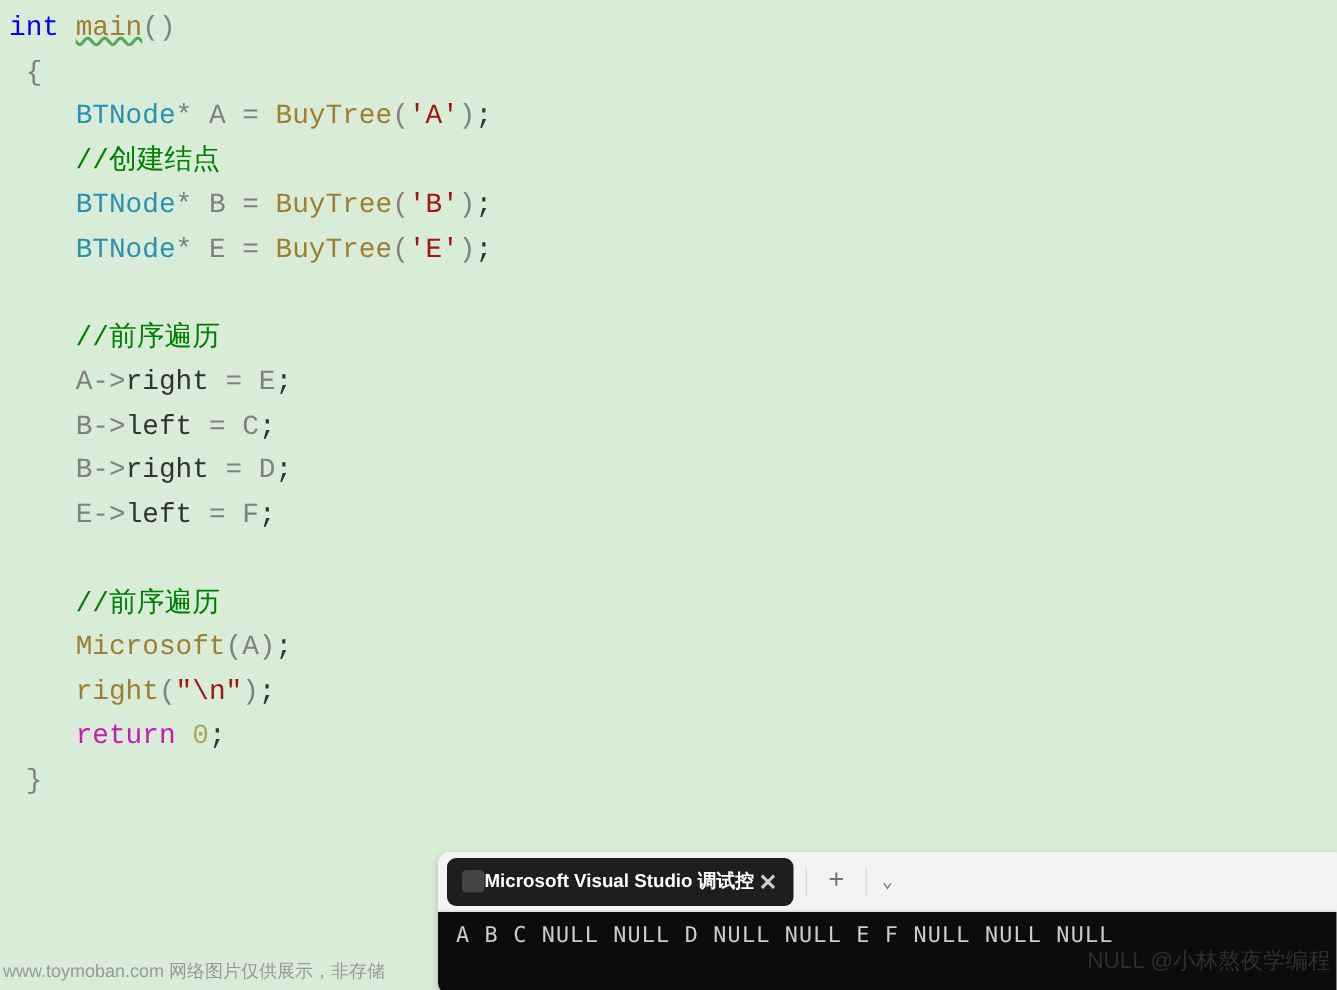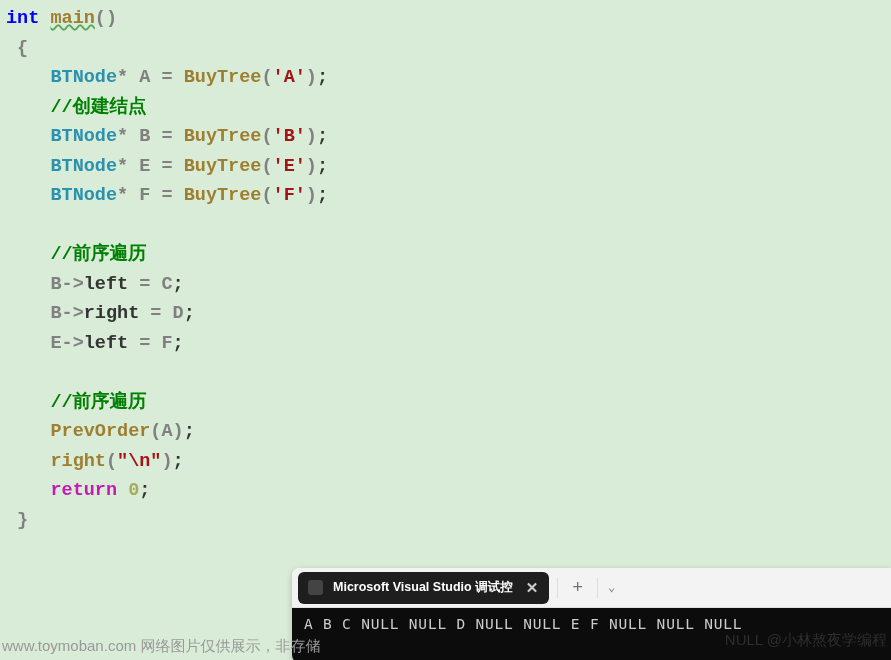--- a/index.html
+++ b/index.html
@@ -16,21 +16,20 @@
       overflow: hidden;
     }
     .code-area {
       padding: 4px 6px;
       font-size: 18.5px;
       line-height: 29.5px;
     }
     .code-line {
       white-space: pre;
       font-family: Consolas, 'Courier New', monospace;
-      font-weight: bold;
     }
     .kw-type { color: #0000FF; }
     .func-name { color: #9e7e30; }
     .func-underline {
       text-decoration: underline wavy #5aa85a;
       text-decoration-thickness: 1.5px;
     }
     .paren { color: #808080; }
     .brace { color: #808080; }
     .comment { color: #008000; }
@@ -43,21 +42,21 @@
     .semi { color: #333; }
     .member { color: #333; }
     .arrow { color: #808080; }
     .str { color: #A31515; }
     .ret { color: #c719b3; }
     .num { color: #a5ac58; }
     .watermark-left {
       position: absolute;
       left: 2px;
       bottom: 4px;
-      font-size: 15px;
+      font-size: 12px;
       color: #999;
       font-family: Arial, sans-serif;
     }
     .console-window {
       position: absolute;
       left: 292px;
       top: 568px;
       width: 605px;
       height: 95px;
       background: #fff;
@@ -77,21 +76,20 @@
       align-items: center;
       background: #1e1e1e;
       color: #fff;
       height: 32px;
       margin: 4px 0 4px 6px;
       padding: 0 8px 0 10px;
       border-radius: 6px;
       font-family: 'Segoe UI', Arial, sans-serif;
       font-size: 12.5px;
       font-weight: 600;
-      gap: 10px;
     }
     .tab-icon {
       width: 15px;
       height: 15px;
       background: #444;
       border-radius: 3px;
     }
     .tab-close {
       font-size: 15px;
       color: #ccc;
@@ -134,29 +132,29 @@
 </head>
 <body>
 
 <div class="code-area">
   <div class="code-line"><span class="kw-type">int</span> <span class="func-name func-underline">main</span><span class="paren">()</span></div>
   <div class="code-line"> <span class="brace">{</span></div>
   <div class="code-line">    <span class="type-usr">BTNode</span><span class="op">*</span> <span class="var">A</span> <span class="assign">=</span> <span class="func-call">BuyTree</span><span class="paren">(</span><span class="char-lit">'A'</span><span class="paren">)</span><span class="semi">;</span></div>
   <div class="code-line comment">    //创建结点</div>
   <div class="code-line">    <span class="type-usr">BTNode</span><span class="op">*</span> <span class="var">B</span> <span class="assign">=</span> <span class="func-call">BuyTree</span><span class="paren">(</span><span class="char-lit">'B'</span><span class="paren">)</span><span class="semi">;</span></div>
   <div class="code-line">    <span class="type-usr">BTNode</span><span class="op">*</span> <span class="var">E</span> <span class="assign">=</span> <span class="func-call">BuyTree</span><span class="paren">(</span><span class="char-lit">'E'</span><span class="paren">)</span><span class="semi">;</span></div>
-  <div class="code-line">    <span class="type-usr">BTNode</span><span class="op">*</span> <span class="var">F</span> <span class="assign">=</span> <span class="func-call">BuyTree</span><span class="paren">(</span><span class="char-lit">'F'</span><span class="paren">)</span><span class="semi">;</span></div>
   <div class="code-line"> </div>
   <div class="code-line comment">    //前序遍历</div>
+  <div class="code-line">    <span class="var">A</span><span class="arrow">-&gt;</span><span class="member">right</span><span class="assign"> = </span><span class="var">E</span><span class="semi">;</span></div>
   <div class="code-line">    <span class="var">B</span><span class="arrow">-&gt;</span><span class="member">left</span><span class="assign"> = </span><span class="var">C</span><span class="semi">;</span></div>
   <div class="code-line">    <span class="var">B</span><span class="arrow">-&gt;</span><span class="member">right</span><span class="assign"> = </span><span class="var">D</span><span class="semi">;</span></div>
   <div class="code-line">    <span class="var">E</span><span class="arrow">-&gt;</span><span class="member">left</span><span class="assign"> = </span><span class="var">F</span><span class="semi">;</span></div>
   <div class="code-line"> </div>
   <div class="code-line comment">    //前序遍历</div>
-  <div class="code-line">    <span class="func-call">PrevOrder</span><span class="paren">(</span><span class="var">A</span><span class="paren">)</span><span class="semi">;</span></div>
+  <div class="code-line">    <span class="func-call">Microsoft</span><span class="paren">(</span><span class="var">A</span><span class="paren">)</span><span class="semi">;</span></div>
   <div class="code-line">    <span class="func-call">right</span><span class="paren">(</span><span class="str">"\n"</span><span class="paren">)</span><span class="semi">;</span></div>
   <div class="code-line">    <span class="ret">return</span><span> </span><span class="num">0</span><span class="semi">;</span></div>
   <div class="code-line"> <span class="brace">}</span></div>
 </div>
 
 <div class="console-window">
   <div class="console-tabs">
     <div class="console-tab-active">
       <span class="tab-icon"></span>
       <span>Microsoft Visual Studio 调试控</span>

